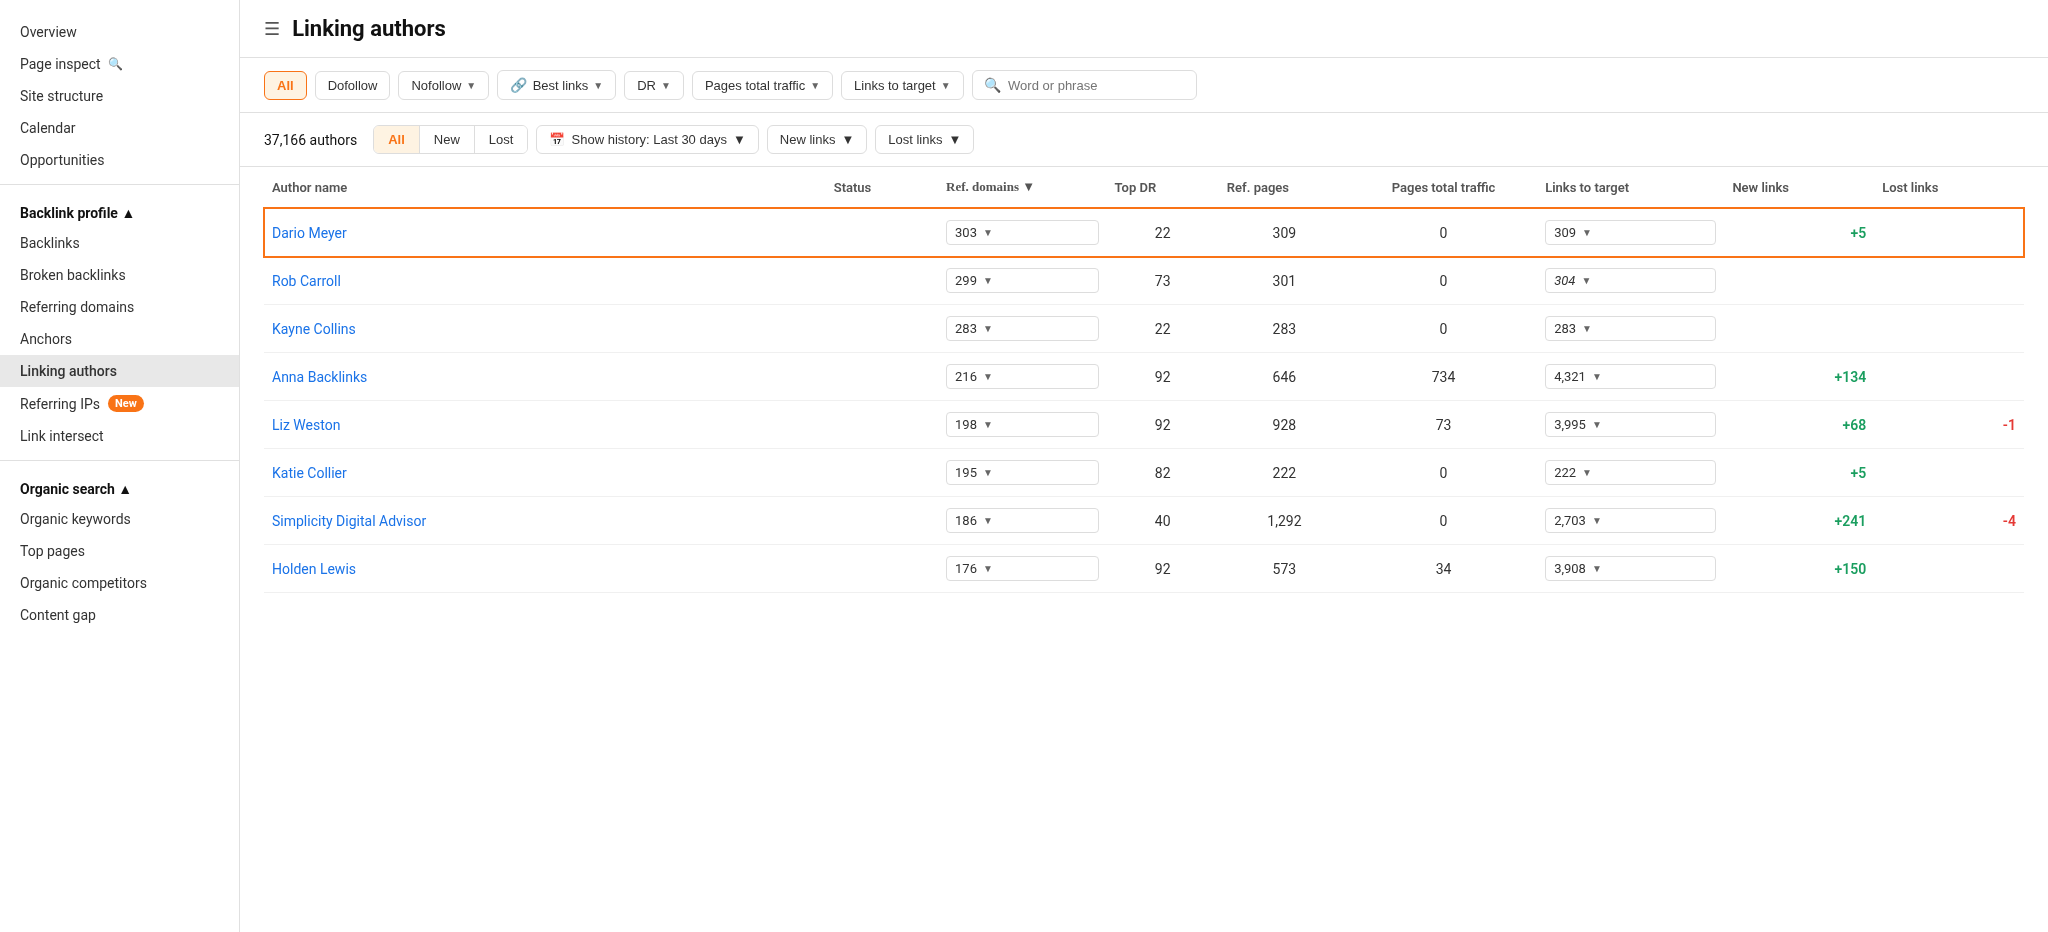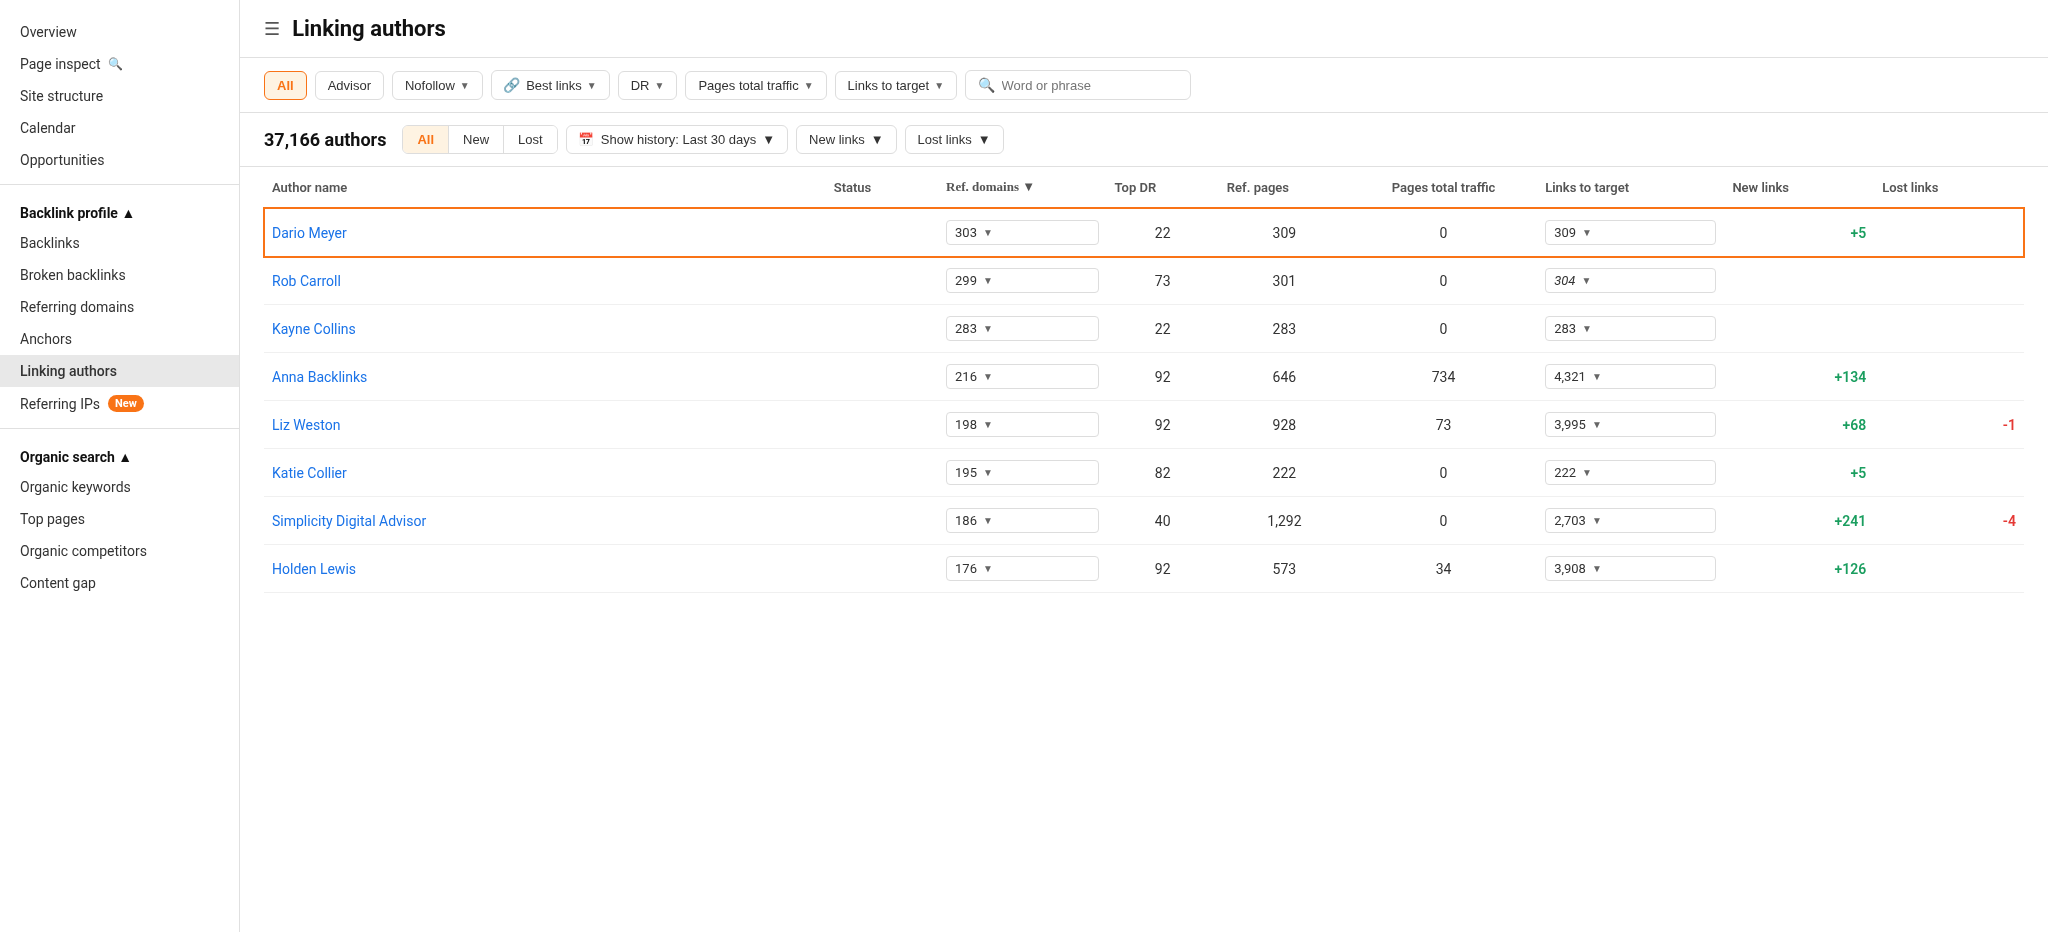--- a/index.html
+++ b/index.html
@@ -25,21 +25,21 @@
     
     .filters-bar { background: #fff; padding: 12px 24px; border-bottom: 1px solid #e0e0e0; display: flex; align-items: center; gap: 8px; flex-wrap: wrap; }
     .filter-btn { display: flex; align-items: center; gap: 5px; padding: 6px 12px; border: 1px solid #ddd; border-radius: 6px; background: #fff; cursor: pointer; font-size: 13px; color: #333; white-space: nowrap; }
     .filter-btn.active { background: #fef3e2; border-color: #f97316; color: #f97316; font-weight: 600; }
     .filter-btn .chevron { font-size: 10px; color: #666; }
     .filter-search { display: flex; align-items: center; gap: 6px; border: 1px solid #ddd; border-radius: 6px; padding: 6px 12px; background: #fff; min-width: 200px; }
     .filter-search input { border: none; outline: none; font-size: 13px; color: #999; width: 100%; background: transparent; }
 
     
     .subfilters-bar { background: #fff; padding: 12px 24px; border-bottom: 1px solid #e0e0e0; display: flex; align-items: center; gap: 8px; }
-    .authors-count { font-size: 18px; font-weight: 700; color: #111; margin-right: 8px; }
+    .authors-count { font-size: 14px; font-weight: 400; color: #111; margin-right: 8px; }
     .btn-group { display: flex; border: 1px solid #ddd; border-radius: 6px; overflow: hidden; }
     .btn-group .btn { padding: 6px 14px; background: #fff; border: none; border-right: 1px solid #ddd; cursor: pointer; font-size: 13px; color: #333; }
     .btn-group .btn:last-child { border-right: none; }
     .btn-group .btn.active { background: #fef3e2; color: #f97316; font-weight: 600; }
     .history-btn { display: flex; align-items: center; gap: 6px; padding: 6px 12px; border: 1px solid #ddd; border-radius: 6px; background: #fff; cursor: pointer; font-size: 13px; color: #333; }
 
     
     .table-area { flex: 1; overflow-y: auto; padding: 0 24px 24px; background: #fff; margin: 0; }
     table { width: 100%; border-collapse: collapse; }
     thead th { padding: 12px 8px; text-align: left; font-size: 13px; font-weight: 600; color: #555; border-bottom: 2px solid #e0e0e0; white-space: nowrap; vertical-align: bottom; }
@@ -94,20 +94,23 @@
   <div class="sidebar-item">
     <span>Anchors</span>
   </div>
   <div class="sidebar-item active">
     <span>Linking authors</span>
   </div>
   <div class="sidebar-item" style="display:flex;align-items:center;gap:8px;">
     <span>Referring IPs</span>
     <span class="new-badge">New</span>
   </div>
+  <div class="sidebar-item">
+    <span>Link intersect</span>
+  </div>
 
   <hr class="sidebar-divider">
 
   <div class="sidebar-section-header">
     <span>Organic search ▲</span>
   </div>
   <div class="sidebar-item">
     <span>Organic keywords</span>
   </div>
   <div class="sidebar-item">
@@ -123,21 +126,21 @@
 
 <div class="main">
 
   <div class="main-header">
     <span class="hamburger">☰</span>
     <h1 class="main-title">Linking authors</h1>
   </div>
 
   <div class="filters-bar">
     <button class="filter-btn active">All</button>
-    <button class="filter-btn">Advisor</button>
+    <button class="filter-btn">Dofollow</button>
     <button class="filter-btn">
       <span>Nofollow</span>
       <span class="chevron">▼</span>
     </button>
     <button class="filter-btn">
       <span class="link-icon">🔗</span>
       <span>Best links</span>
       <span class="chevron">▼</span>
     </button>
     <button class="filter-btn">
@@ -338,19 +341,19 @@
        </div>
      </td>
             <td style="padding:11px 8px; text-align:center;">92</td>
             <td style="padding:11px 8px; text-align:center;">573</td>
             <td style="padding:11px 8px; text-align:center;">34</td>
             <td style="padding:11px 8px;">
        <div class="cell-dropdown">
          3,908 <span style="font-size:10px;color:#666;">▼</span>
        </div>
      </td>
-            <td style="padding:11px 8px; text-align:right;" class="positive">+126</td>
+            <td style="padding:11px 8px; text-align:right;" class="positive">+150</td>
             <td style="padding:11px 8px; text-align:right;" class=""></td>
           </tr>
         </tbody>
     </table>
   </div>
 </div>
 
 </body></html>

